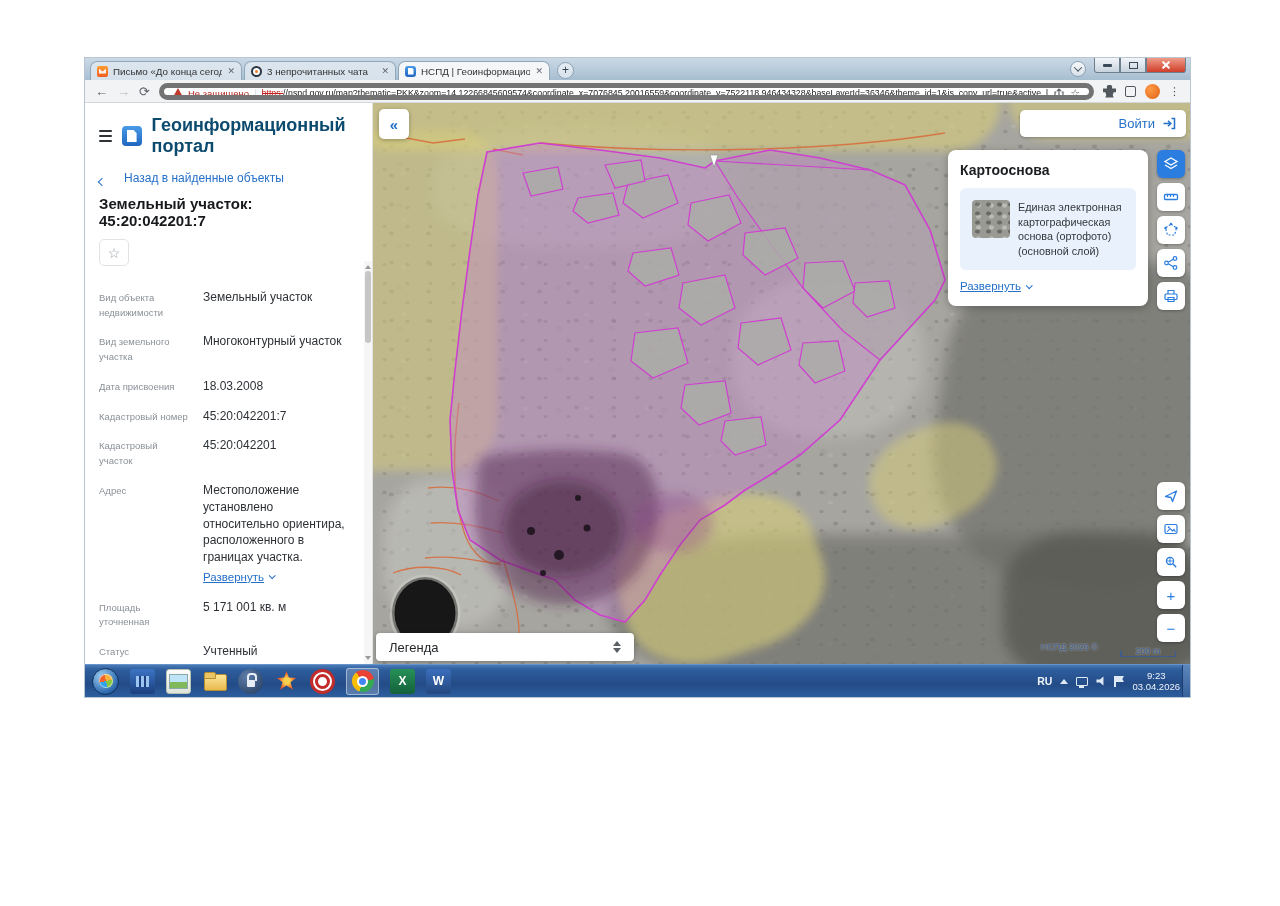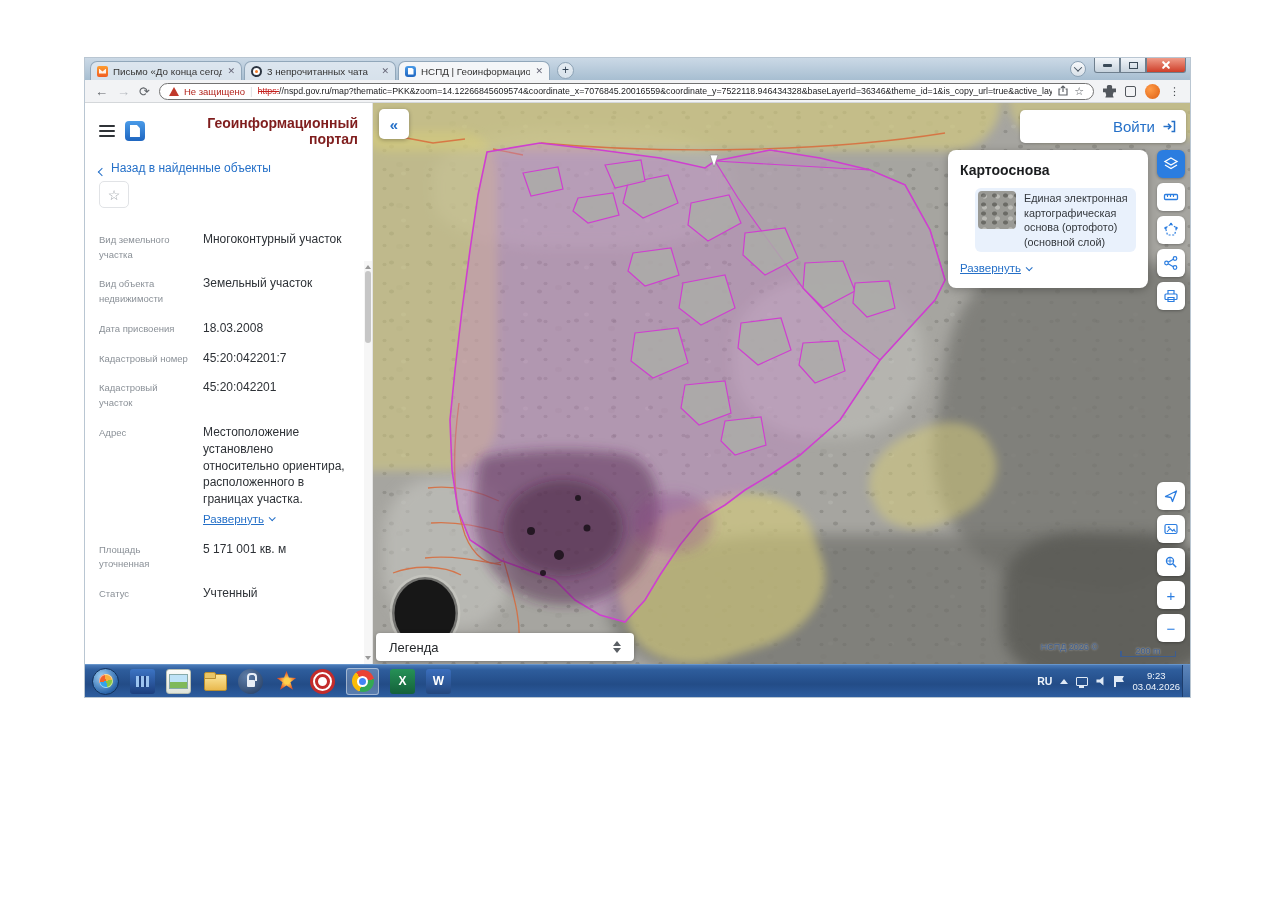--- a/index.html
+++ b/index.html
@@ -30,41 +30,41 @@
   .g-min { width:9px; height:3px; background:#3a4a58; border-radius:1px; }
   .g-max { width:9px; height:7px; border:1.5px solid #3a4a58; background:transparent; }
   .g-close { position:relative; width:10px; height:10px; }
   .g-close::before,.g-close::after { content:""; position:absolute; left:4px; top:0; width:2px; height:10px; background:#fff; border-radius:1px; }
   .g-close::before { transform:rotate(45deg);} .g-close::after { transform:rotate(-45deg);}
   .chev-s { width:6px; height:6px; border-right:1.6px solid #44515e; border-bottom:1.6px solid #44515e; transform:rotate(45deg) translate(-1px,-1px); }
 
   .toolbar { position:absolute; left:0; top:22px; right:0; height:23px; background:#f2f3f5; border-bottom:1px solid #d4d7da; display:flex; align-items:center; gap:9px; padding:0 10px 0 10px; }
   .nav-ic { font-size:13px; color:#5f6368; line-height:1; }
   .nav-ic.fwd { color:#b6bac0; }
-  .addr { flex:1; height:17px; background:#fff; border:1px solid #737373; border-radius:9px; display:flex; align-items:center; gap:5px; padding:0 9px; overflow:hidden; }
+  .addr { flex:1; height:17px; background:#fff; border:5px solid #737373; border-radius:9px; display:flex; align-items:flex-start; gap:5px; padding:0 9px; overflow:hidden; }
   .warn-tri { width:0; height:0; border-left:5px solid transparent; border-right:5px solid transparent; border-bottom:9px solid #c0392b; flex:none; }
   .warn-txt { font-size:9.5px; color:#b3261e; white-space:nowrap; flex:none; }
   .addr-sep { color:#dadce0; font-size:10px; flex:none; }
   .url { font-size:8.8px; color:#202124; white-space:nowrap; overflow:hidden; flex:1; }
   .url .https { color:#c5221f; text-decoration:line-through; }
   .pill-ic { flex:none; color:#5f6368; font-size:11px; line-height:1; }
   .puzzle { width:13px; height:13px; background:#52575d; clip-path:polygon(0 30%,30% 30%,30% 10%,50% 0,70% 10%,70% 30%,100% 30%,100% 60%,82% 60%,75% 80%,82% 100%,18% 100%,25% 80%,18% 60%,0 60%); }
   .panel-ic { width:11px; height:11px; border:1.6px solid #52575d; border-radius:2px; }
   .avatar { width:15px; height:15px; border-radius:50%; background:radial-gradient(circle at 35% 35%,#ff9b47,#dd5f14); }
   .kebab { color:#44484d; font-size:11px; letter-spacing:0; line-height:1; }
 
   
   .sidebar { position:absolute; left:0; top:45px; width:288px; bottom:33px; background:#fff; overflow:hidden; border-right:1px solid #e3e3e3; }
   .sb-header { display:flex; align-items:center; gap:10px; padding:12px 14px 6px; }
   .burger { width:16px; height:12px; display:flex; flex-direction:column; justify-content:space-between; }
   .burger i { display:block; height:2px; background:#2f3337; border-radius:1px; }
   .logo { width:20px; height:20px; border-radius:4px; background:linear-gradient(#4a9be8,#1f66c0); position:relative; flex:none; }
   .logo::after { content:""; position:absolute; left:5px; top:4px; width:10px; height:12px; background:#fff; clip-path:polygon(0 0,70% 0,100% 28%,100% 100%,0 100%); }
-  .portal-title { font-size:14px; color:#7f1d1d; font-weight:bold;text-align:right; }
-  .back-row { display:flex; align-items:flex-end; gap:6px; padding:8px 14px 4px; color:#2570c8; font-size:12px; }
+  .portal-title { font-size:18px; color:#0c4a6e; font-weight:bold; }
+  .back-row { display:flex; align-items:flex-end; gap:19px; padding:8px 14px 4px; color:#2570c8; font-size:12px; }
   .chev-left { width:6px; height:6px; border-left:1.7px solid #2570c8; border-bottom:1.7px solid #2570c8; transform:rotate(45deg); }
   .sb-title { padding:6px 14px 8px; font-size:15px; font-weight:bold; color:#17191c; }
   .fav-btn { margin:2px 0 10px 14px; width:30px; height:27px; border:1px solid #e1e3e6; border-radius:5px; color:#9aa0a6; font-size:14px; display:flex; align-items:center; justify-content:center; background:#fff; }
   .sb-tabs { display:flex; align-items:flex-end; gap:14px; padding:0 8px 0 14px; height:28px; border-bottom:1px solid #ececec; font-size:11.5px; color:#5f6368; }
   .sb-tab { padding-bottom:8px; white-space:nowrap; }
   .sb-tab.active { color:#1b1d1f; border-bottom:2px solid #2570c8; padding-bottom:6px; }
   .sb-fields { padding:13px 26px 0 14px; }
   .frow { display:flex; gap:10px; margin-bottom:13px; }
   .flabel { width:94px; flex:none; font-size:9.5px; color:#8a9097; line-height:1.55; padding-top:2px; }
   .fval { flex:1; font-size:12px; color:#2d3136; line-height:1.4; }
@@ -93,25 +93,25 @@
   .p-village { left:10px; top:375px; width:130px; height:150px; background:#c8c8c3; opacity:.55; border-radius:40%; }
   .yellow { position:absolute; background:#d8ce7a; filter:blur(5px); }
   .y-top { left:-12px; top:-14px; width:640px; height:62px; opacity:.6; border-radius:0 0 50px 25px; }
   .y-topright { left:635px; top:-16px; width:210px; height:52px; opacity:.55; border-radius:0 0 30px 40px; }
   .y-left { left:-16px; top:28px; width:140px; height:340px; opacity:.5; border-radius:0 40px 50px 0; }
   .y-bottom-mid { left:245px; top:398px; width:205px; height:155px; opacity:.6; border-radius:40%; transform:rotate(-18deg); }
   .y-right-diag { left:495px; top:325px; width:130px; height:95px; opacity:.5; border-radius:45%; transform:rotate(-25deg); }
   .map-svg { position:absolute; inset:0; }
 
   .collapse-btn { position:absolute; left:6px; top:6px; width:30px; height:30px; border-radius:5px; background:#fff; box-shadow:0 1px 4px rgba(0,0,0,.3); color:#2570c8; font-size:15px; font-weight:bold; display:flex; align-items:center; justify-content:center; }
-  .login-bar { position:absolute; right:4px; top:7px; width:166px; height:33px; border-radius:5px; background:#fff; box-shadow:0 1px 3px rgba(0,0,0,.25); display:flex; align-items:center; justify-content:flex-end; gap:7px; padding-right:10px; color:#2570c8; font-size:15px; }
+  .login-bar { position:absolute; right:4px; top:7px; width:166px; height:27px; border-radius:5px; background:#fff; box-shadow:0 1px 3px rgba(0,0,0,.25); display:flex; align-items:center; justify-content:flex-end; gap:7px; padding-right:10px; color:#2570c8; font-size:13px; }
 
   .basemap { position:absolute; right:42px; top:47px; width:200px; border-radius:8px; background:#fff; box-shadow:0 2px 8px rgba(0,0,0,.25); padding:12px 12px 12px; }
   .bm-title { font-size:14px; font-weight:bold; color:#1b1d1f; margin-bottom:10px; }
-  .bm-card { background:#e9f1fc; border-radius:6px; padding:3px; display:flex; gap:8px; align-items:flex-start;margin-left:15px; }
+  .bm-card { background:#e9f1fc; border-radius:6px; padding:12px; display:flex; gap:8px; align-items:flex-start; }
   .bm-thumb { width:38px; height:38px; border-radius:4px; flex:none; background:#9a9a95;
     background-image:radial-gradient(rgba(60,60,55,.5) 2px,transparent 3px),radial-gradient(rgba(220,220,215,.5) 2px,transparent 3px); background-size:11px 9px,13px 11px; }
   .bm-text { font-size:10.8px; color:#33373c; line-height:1.35; }
   .bm-link { display:inline-flex; align-items:center; gap:5px; color:#2570c8; font-size:11.5px; text-decoration:underline; margin-top:10px; }
 
   .tools { position:absolute; right:3px; width:30px; display:flex; flex-direction:column; gap:5px; }
   .tools.top { top:47px; } .tools.bottom { top:379px; }
   .tbtn { width:28px; height:28px; border-radius:6px; background:#fff; box-shadow:0 1px 3px rgba(0,0,0,.3); display:flex; align-items:center; justify-content:center; color:#2b7de0; font-size:15px; }
   .tbtn.active { background:#2b7de0; color:#fff; }
   .tbtn svg { display:block; }
@@ -228,31 +228,32 @@
           <i></i>
           <i></i>
         </span>
       <span class="logo"></span>
       <span class="portal-title">Геоинформационный портал</span>
     </div>
     <div class="back-row">
       <span class="chev-left"></span>
       <span>Назад в найденные объекты</span>
     </div>
+    <div class="sb-title">Земельный участок: 45:20:042201:7</div>
     <div class="fav-btn">
         <span>☆</span>
       </div>
     <div class="sb-fields">
       <div class="frow">
+          <span class="flabel">Вид объекта недвижимости</span>
+          <span class="fval">Земельный участок</span>
+        </div>
+      <div class="frow">
           <span class="flabel">Вид земельного участка</span>
           <span class="fval">Многоконтурный участок</span>
-        </div>
-      <div class="frow">
-          <span class="flabel">Вид объекта недвижимости</span>
-          <span class="fval">Земельный участок</span>
         </div>
       <div class="frow">
           <span class="flabel">Дата присвоения</span>
           <span class="fval">18.03.2008</span>
         </div>
       <div class="frow">
           <span class="flabel">Кадастровый номер</span>
           <span class="fval">45:20:042201:7</span>
         </div>
       <div class="frow">

